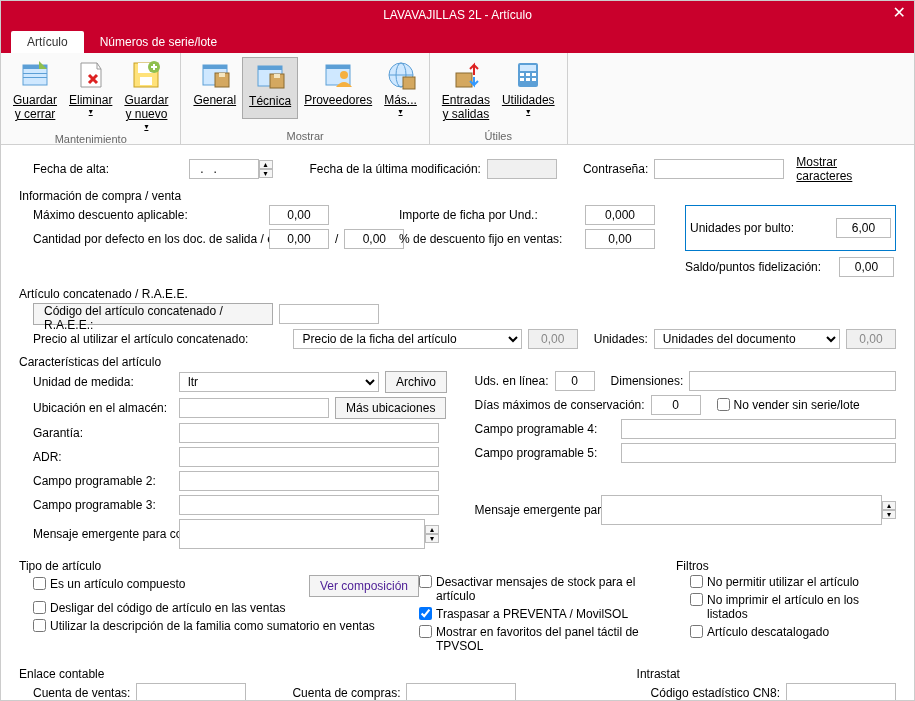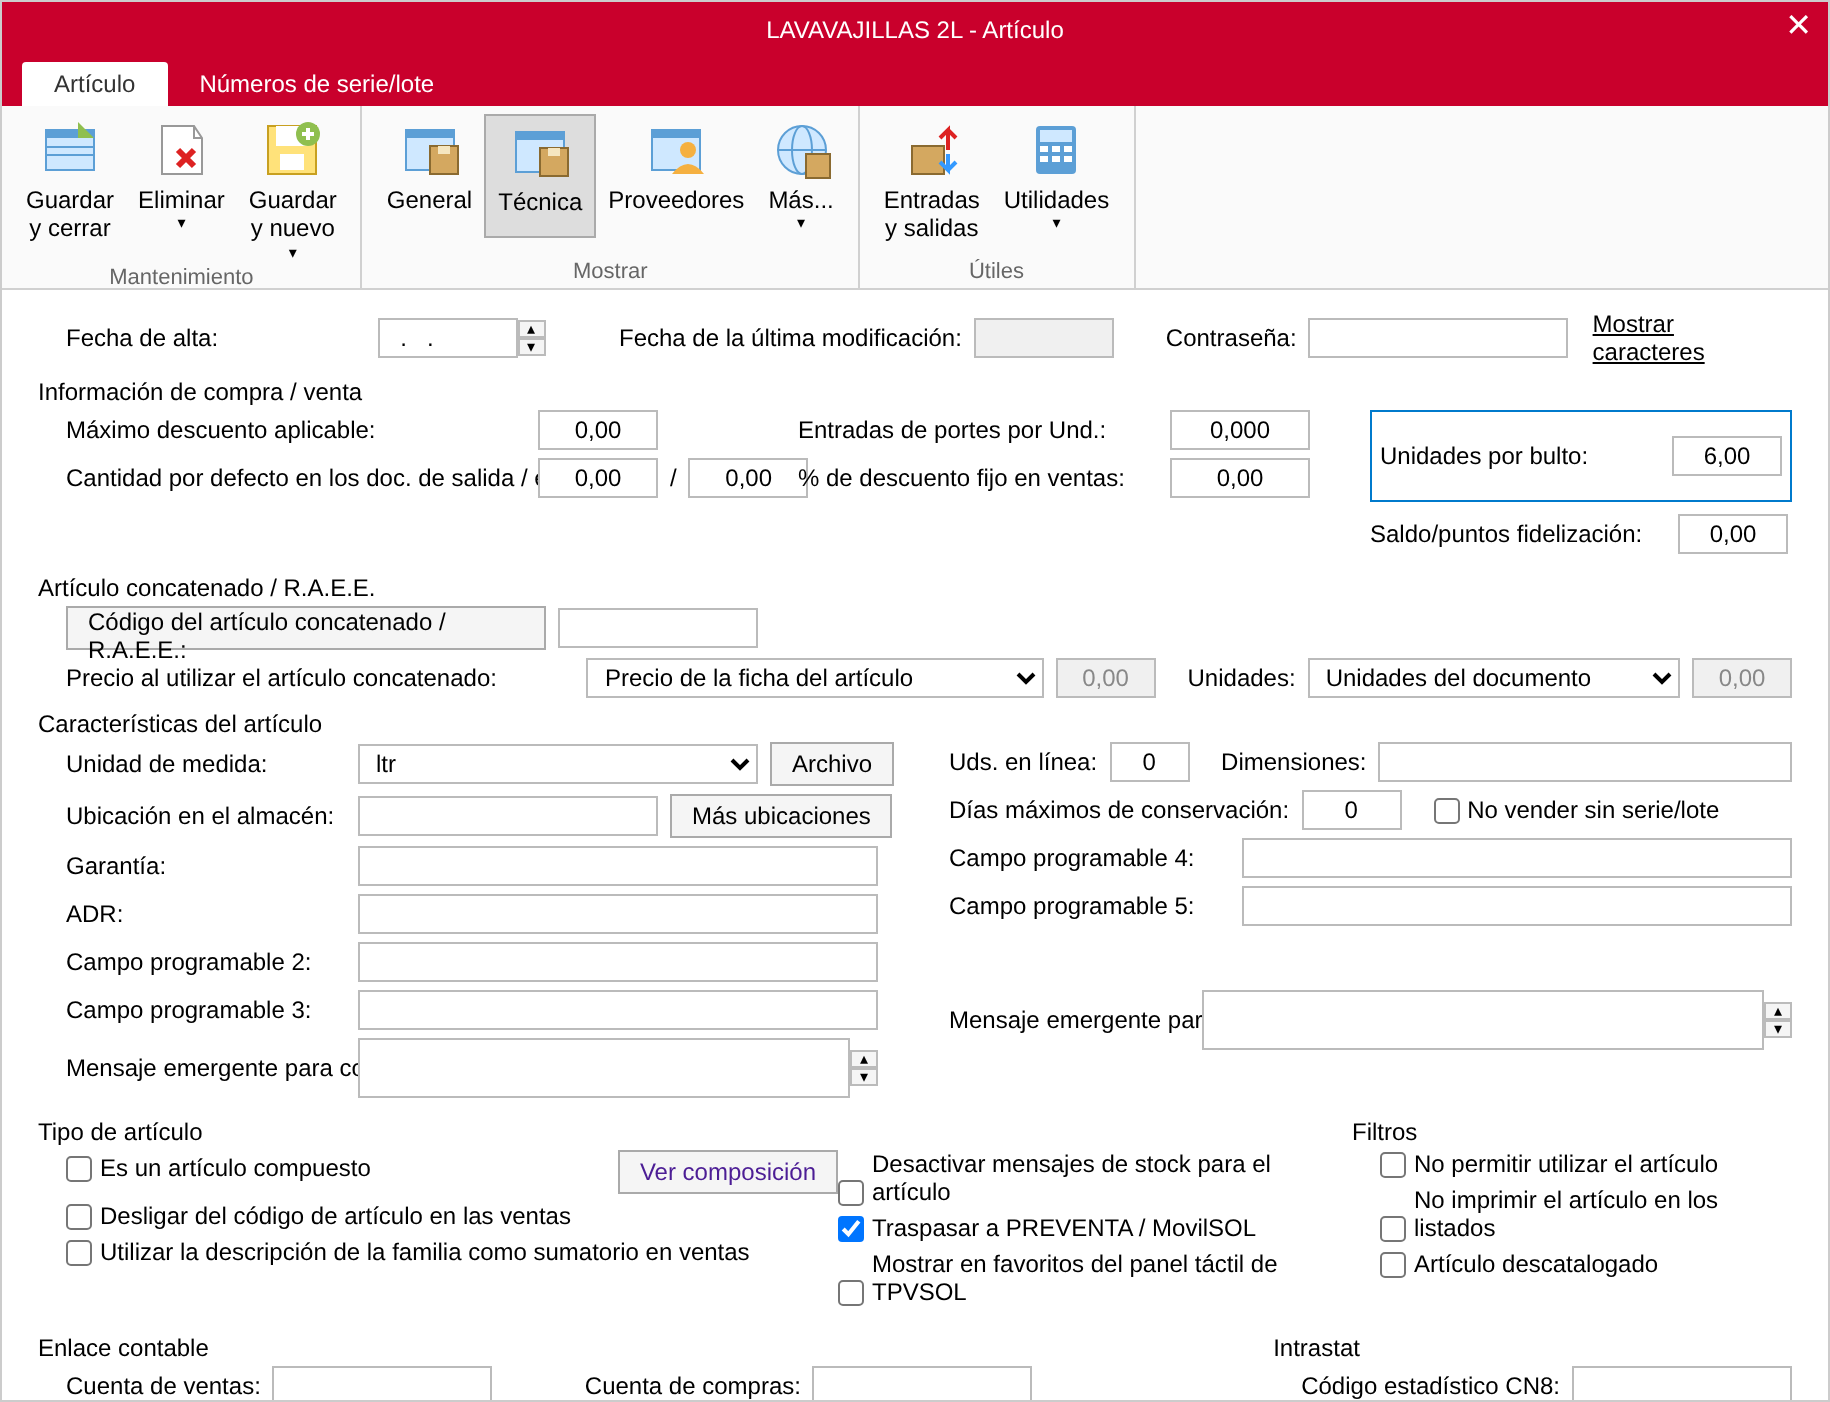--- a/index.html
+++ b/index.html
@@ -6,39 +6,39 @@
 body { margin: 0; padding: 0; background: #fff; }
 .window { width: 915px; height: 701px; border: 1px solid #ccc; display: flex; flex-direction: column; }
 .titlebar { background: #c9002c; color: #fff; height: 28px; display: flex; align-items: center; justify-content: center; position: relative; }
 .titlebar .close { position: absolute; right: 8px; top: 2px; font-size: 16px; cursor: pointer; }
 .tabstrip { background: #c9002c; height: 24px; display: flex; align-items: flex-end; padding-left: 10px; }
 .tab { padding: 4px 16px; color: #fff; cursor: pointer; }
 .tab.active { background: #fff; color: #333; border-radius: 2px 2px 0 0; }
 .ribbon { background: #fafafa; border-bottom: 1px solid #d0d0d0; height: 92px; display: flex; }
 .ribbongroup { border-right: 1px solid #d0d0d0; display: flex; flex-direction: column; align-items: center; padding: 4px 6px 0; }
 .ribbongroup .items { display: flex; }
-.ribbonbtn { display: flex; flex-direction: column; align-items: center; padding: 2px 6px; cursor: pointer; text-align: center; font-size: 11px; line-height: 1.2; }
+.ribbonbtn { display: flex; flex-direction: column; align-items: center; padding: 2px 6px; cursor: pointer; text-align: center; font-size: 11px; line-height: 1.2; text-decoration: underline; }
 .ribbonbtn.active { background: #ddd; border: 1px solid #aaa; }
 .ribbonicon { width: 32px; height: 32px; display: flex; align-items: center; justify-content: center; margin-bottom: 2px; }
 .ribbongroup .grouplabel { font-size: 11px; color: #666; margin-top: auto; padding-bottom: 2px; }
 .content { flex: 1; padding: 10px 18px; overflow: auto; }
 .row { display: flex; align-items: center; margin-bottom: 4px; gap: 6px; }
 .lbl { white-space: nowrap; }
 .inp { border: 1px solid #bbb; height: 20px; padding: 0 4px; background: #fff; }
 .inp.ro { background: #f0f0f0; color: #888; }
 .num { text-align: center; }
 .section { margin: 6px 0 2px; }
 .indent { margin-left: 14px; }
 .highlightbox { border: 1px solid rgb(0,122,204); padding: 12px 4px; display: flex; align-items: center; gap: 6px; }
 .link { color: #000; text-decoration: underline; cursor: pointer; }
 select.inp { background: #fff; }
 .btn { border: 1px solid #aaa; background: #f5f5f5; height: 22px; padding: 0 10px; cursor: pointer; }
 .cols { display: flex; gap: 20px; }
 .col { flex: 1; }
-.chkrow { display: flex; align-items: flex-end; gap: 4px; margin-bottom: 4px; }
+.chkrow { display: flex; align-items: flex-start; gap: 4px; margin-bottom: 4px; }
 .chkrow input { margin: 0; }
 textarea.inp { height: 30px; resize: none; }
 .spinbox { display: flex; align-items: center; }
 .spin { display: flex; flex-direction: column; }
 .spin div { width: 14px; height: 9px; border: 1px solid #bbb; font-size: 8px; text-align: center; line-height: 7px; cursor: pointer; background:#f5f5f5; }
 svg { display: block; }
 </style>
 </head>
 <body>
 
@@ -211,21 +211,21 @@
         </div>
         <div class="row">
           <span class="lbl" style="width:230px">Cantidad por defecto en los doc. de salida / entrada:</span>
           <input class="inp num" style="width: 60px;" value="0,00">
           <span>/</span>
           <input class="inp num" style="width: 60px;" value="0,00">
         </div>
       </div>
       <div style="width:280px">
         <div class="row">
-          <span class="lbl" style="width:180px">Entradas de portes por Und.:</span>
+          <span class="lbl" style="width:180px">Importe de ficha por Und.:</span>
           <input class="inp num" style="width: 70px;" value="0,000">
         </div>
         <div class="row">
           <span class="lbl" style="width:180px">% de descuento fijo en ventas:</span>
           <input class="inp num" style="width: 70px;" value="0,00">
         </div>
       </div>
       <div style="flex:1">
         <div class="highlightbox" style="margin-bottom:6px">
           <span class="lbl" style="width:140px">Unidades por bulto:</span>

